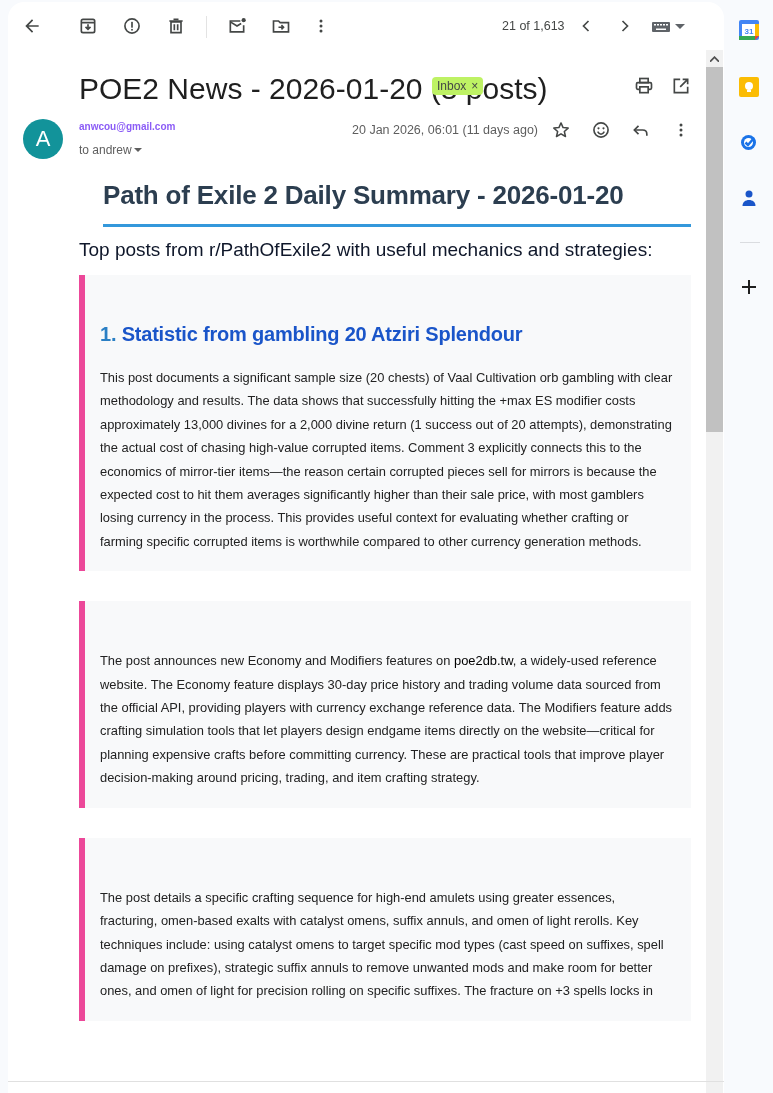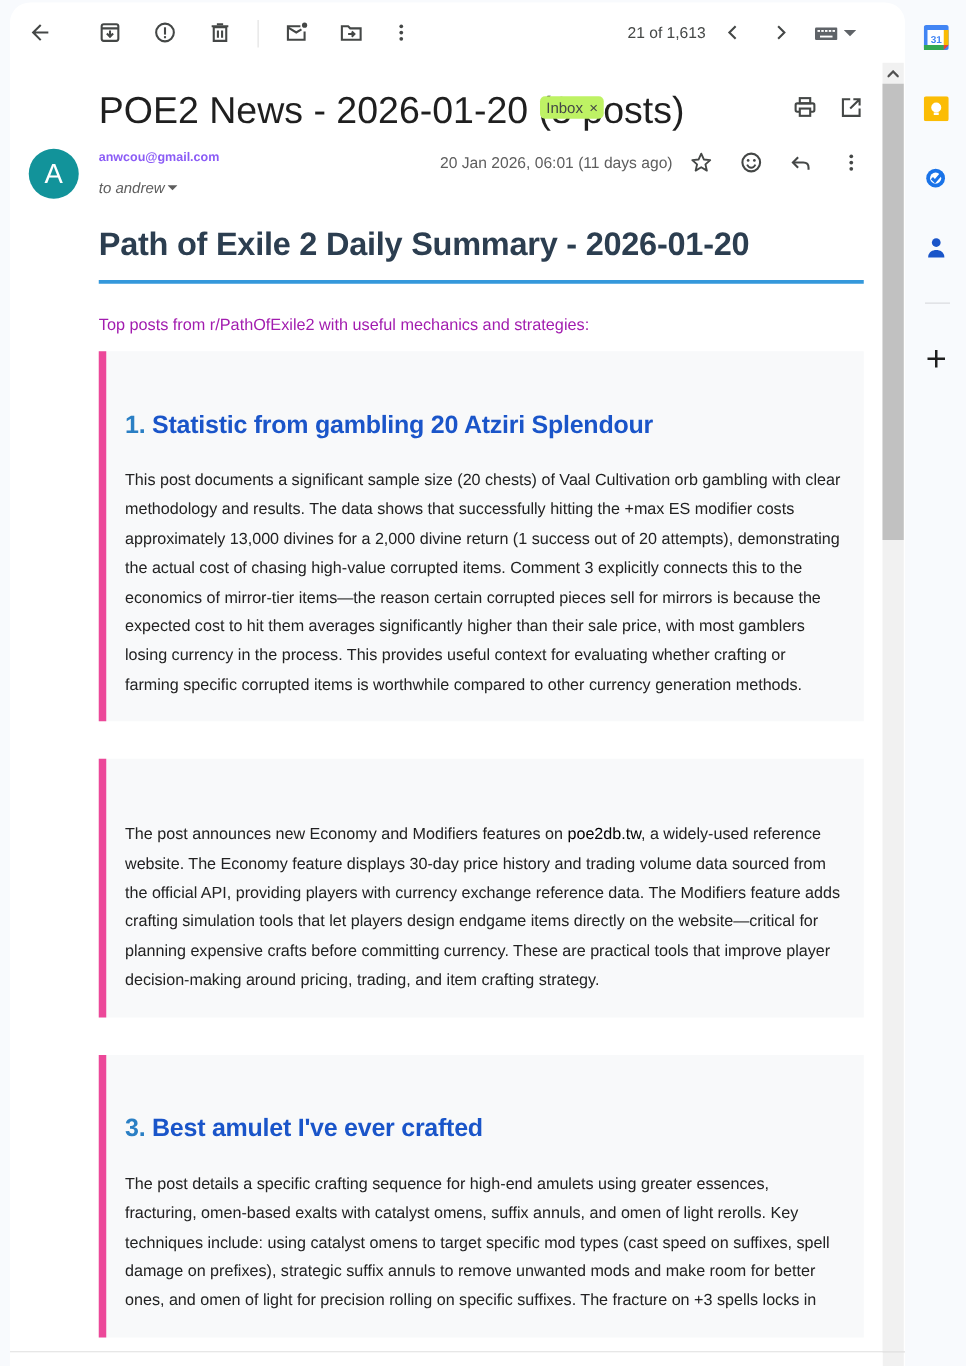--- a/index.html
+++ b/index.html
@@ -24,27 +24,27 @@
 
   .subject { position: absolute; left: 71px; top: 22px; font-size: 30px; color: #1f1f1f; }
   .label-chip { position: absolute; left: 424px; top: 27px; height: 18px; background: #bef264; border-radius: 4px; font-size: 12px; color: #444746; padding: 2px 5px 0 5px; display: flex; gap: 5px; }
   .label-x { cursor: pointer; }
 
   .hdr-icon { position: absolute; width: 28px; height: 28px; display: flex; align-items: center; justify-content: center; cursor: pointer; border-radius: 50%; }
   .hdr-icon svg { width: 20px; height: 20px; }
 
   .avatar { position: absolute; left: 15px; top: 69px; width: 40px; height: 40px; border-radius: 50%; background: #12939a; color: #fff; font-size: 22px; display: flex; align-items: center; justify-content: center; }
   .sender { position: absolute; left: 71px; top: 71px; font-size: 10px; font-weight: bold; color: #8b5cf6; }
-  .to-line { position: absolute; left: 71px; top: 93px; font-size: 12px; color: #5e5e5e; cursor: pointer; display: flex; align-items: center; gap: 2px; font-style: italic; }
+  .to-line { position: absolute; left: 71px; top: 93px; font-size: 12px; color: #5e5e5e; cursor: pointer; display: flex; align-items: center; gap: 2px; }
   .date { position: absolute; left: 344px; top: 73px; font-size: 12.5px; color: #5e5e5e; }
 
   
   .body { position: absolute; left: 71px; top: 130px; width: 612px; font-family: "Liberation Sans", sans-serif; }
-  .h1 { font-size: 26px; font-weight: bold; color: #2c3e50; padding-bottom: 13px; border-bottom: 3px solid #3498db; letter-spacing: -0.2px; }
-  .intro { font-size: 13px; color: #a21caf; margin-top: 25px; }
+  .h1 { font-size: 26px; font-weight: bold; color: #2c3e50; padding-bottom: 13px; border-bottom: 3px solid #3498db; letter-spacing: -0.2px; margin-left: 24px; }
+  .intro { font-size: 19px; color: #0f172a; margin-top: 12px; }
   .post { background: #f8f9fa; border-left: 6px solid #ec4899; margin-top: 14px; padding: 48px 16px 18px 15px; }
   .post + .post { margin-top: 30px; }
   .post-title { font-size: 20px; font-weight: bold; color: #1a55c9; margin-bottom: 20px; letter-spacing: -0.2px; }
   .post-title .num { color: #2a7fc4; }
   .post-text { font-size: 12.9px; color: #222; line-height: 23.4px; }
   .post-text a { color: #000000; text-decoration: none; }
 
   
   .rail { position: absolute; left: 724px; top: 0; width: 49px; height: 837px; }
   .rail-btn { position: absolute; left: 14px; width: 22px; height: 22px; display: flex; align-items: center; justify-content: center; cursor: pointer; }
@@ -205,21 +205,20 @@
         <div class="post">
           <div class="post-title"><span class="num">1.</span> <span>Statistic from gambling 20 Atziri Splendour</span></div>
           <div class="post-text">This post documents a significant sample size (20 chests) of Vaal Cultivation orb gambling with clear methodology and results. The data shows that successfully hitting the +max ES modifier costs approximately 13,000 divines for a 2,000 divine return (1 success out of 20 attempts), demonstrating the actual cost of chasing high-value corrupted items. Comment 3 explicitly connects this to the economics of mirror-tier items—the reason certain corrupted pieces sell for mirrors is because the expected cost to hit them averages significantly higher than their sale price, with most gamblers losing currency in the process. This provides useful context for evaluating whether crafting or farming specific corrupted items is worthwhile compared to other currency generation methods.</div>
         </div>
 
         <div class="post">
           <div class="post-text"><span>The post announces new Economy and Modifiers features on </span><a>poe2db.tw</a><span>, a widely-used reference website. The Economy feature displays 30-day price history and trading volume data sourced from the official API, providing players with currency exchange reference data. The Modifiers feature adds crafting simulation tools that let players design endgame items directly on the website—critical for planning expensive crafts before committing currency. These are practical tools that improve player decision-making around pricing, trading, and item crafting strategy.</span></div>
         </div>
 
         <div class="post">
-          <div class="post-title"><span class="num">3.</span> <span>Best amulet I've ever crafted</span></div>
           <div class="post-text">The post details a specific crafting sequence for high-end amulets using greater essences, fracturing, omen-based exalts with catalyst omens, suffix annuls, and omen of light rerolls. Key techniques include: using catalyst omens to target specific mod types (cast speed on suffixes, spell damage on prefixes), strategic suffix annuls to remove unwanted mods and make room for better ones, and omen of light for precision rolling on specific suffixes. The fracture on +3 spells locks in</div>
         </div>
       </div>
 
       <div class="scrollbar">
         <div class="sb-up">
           <svg width="9" height="6" viewBox="0 0 10 6">
               <path d="M0 6L5 1l5 5" fill="none" stroke="#505050" stroke-width="2"></path>
             </svg>
         </div>

